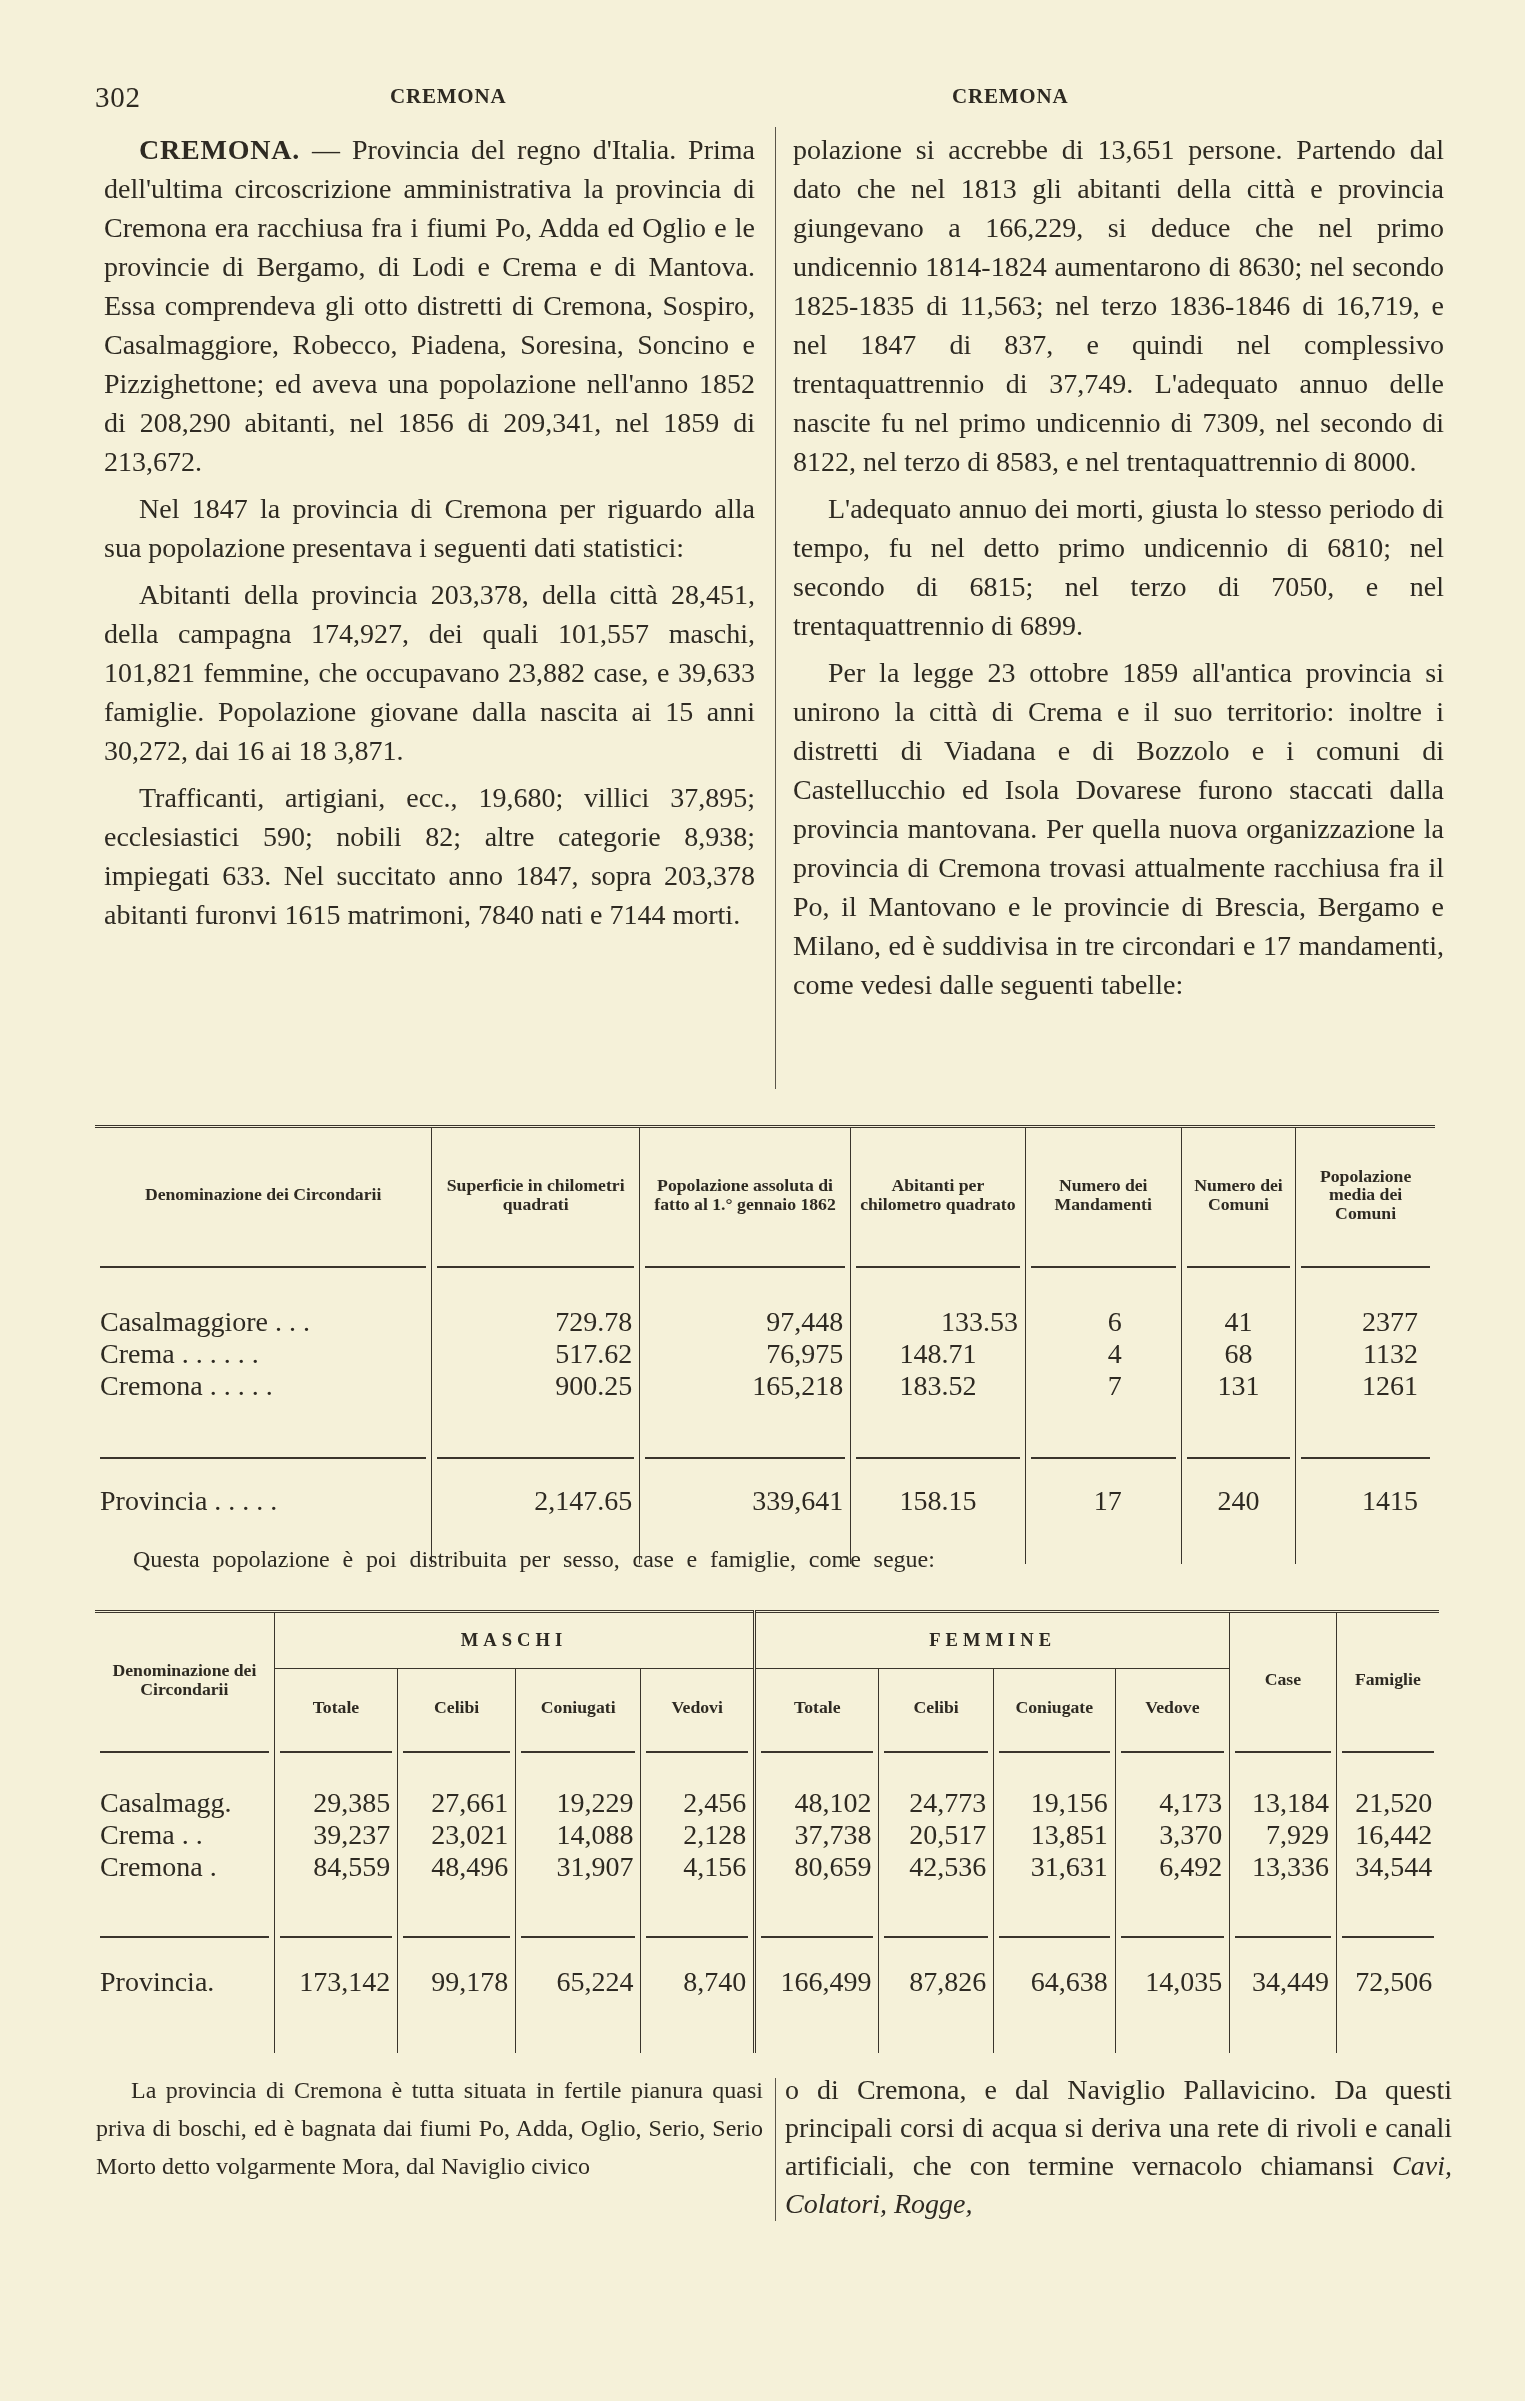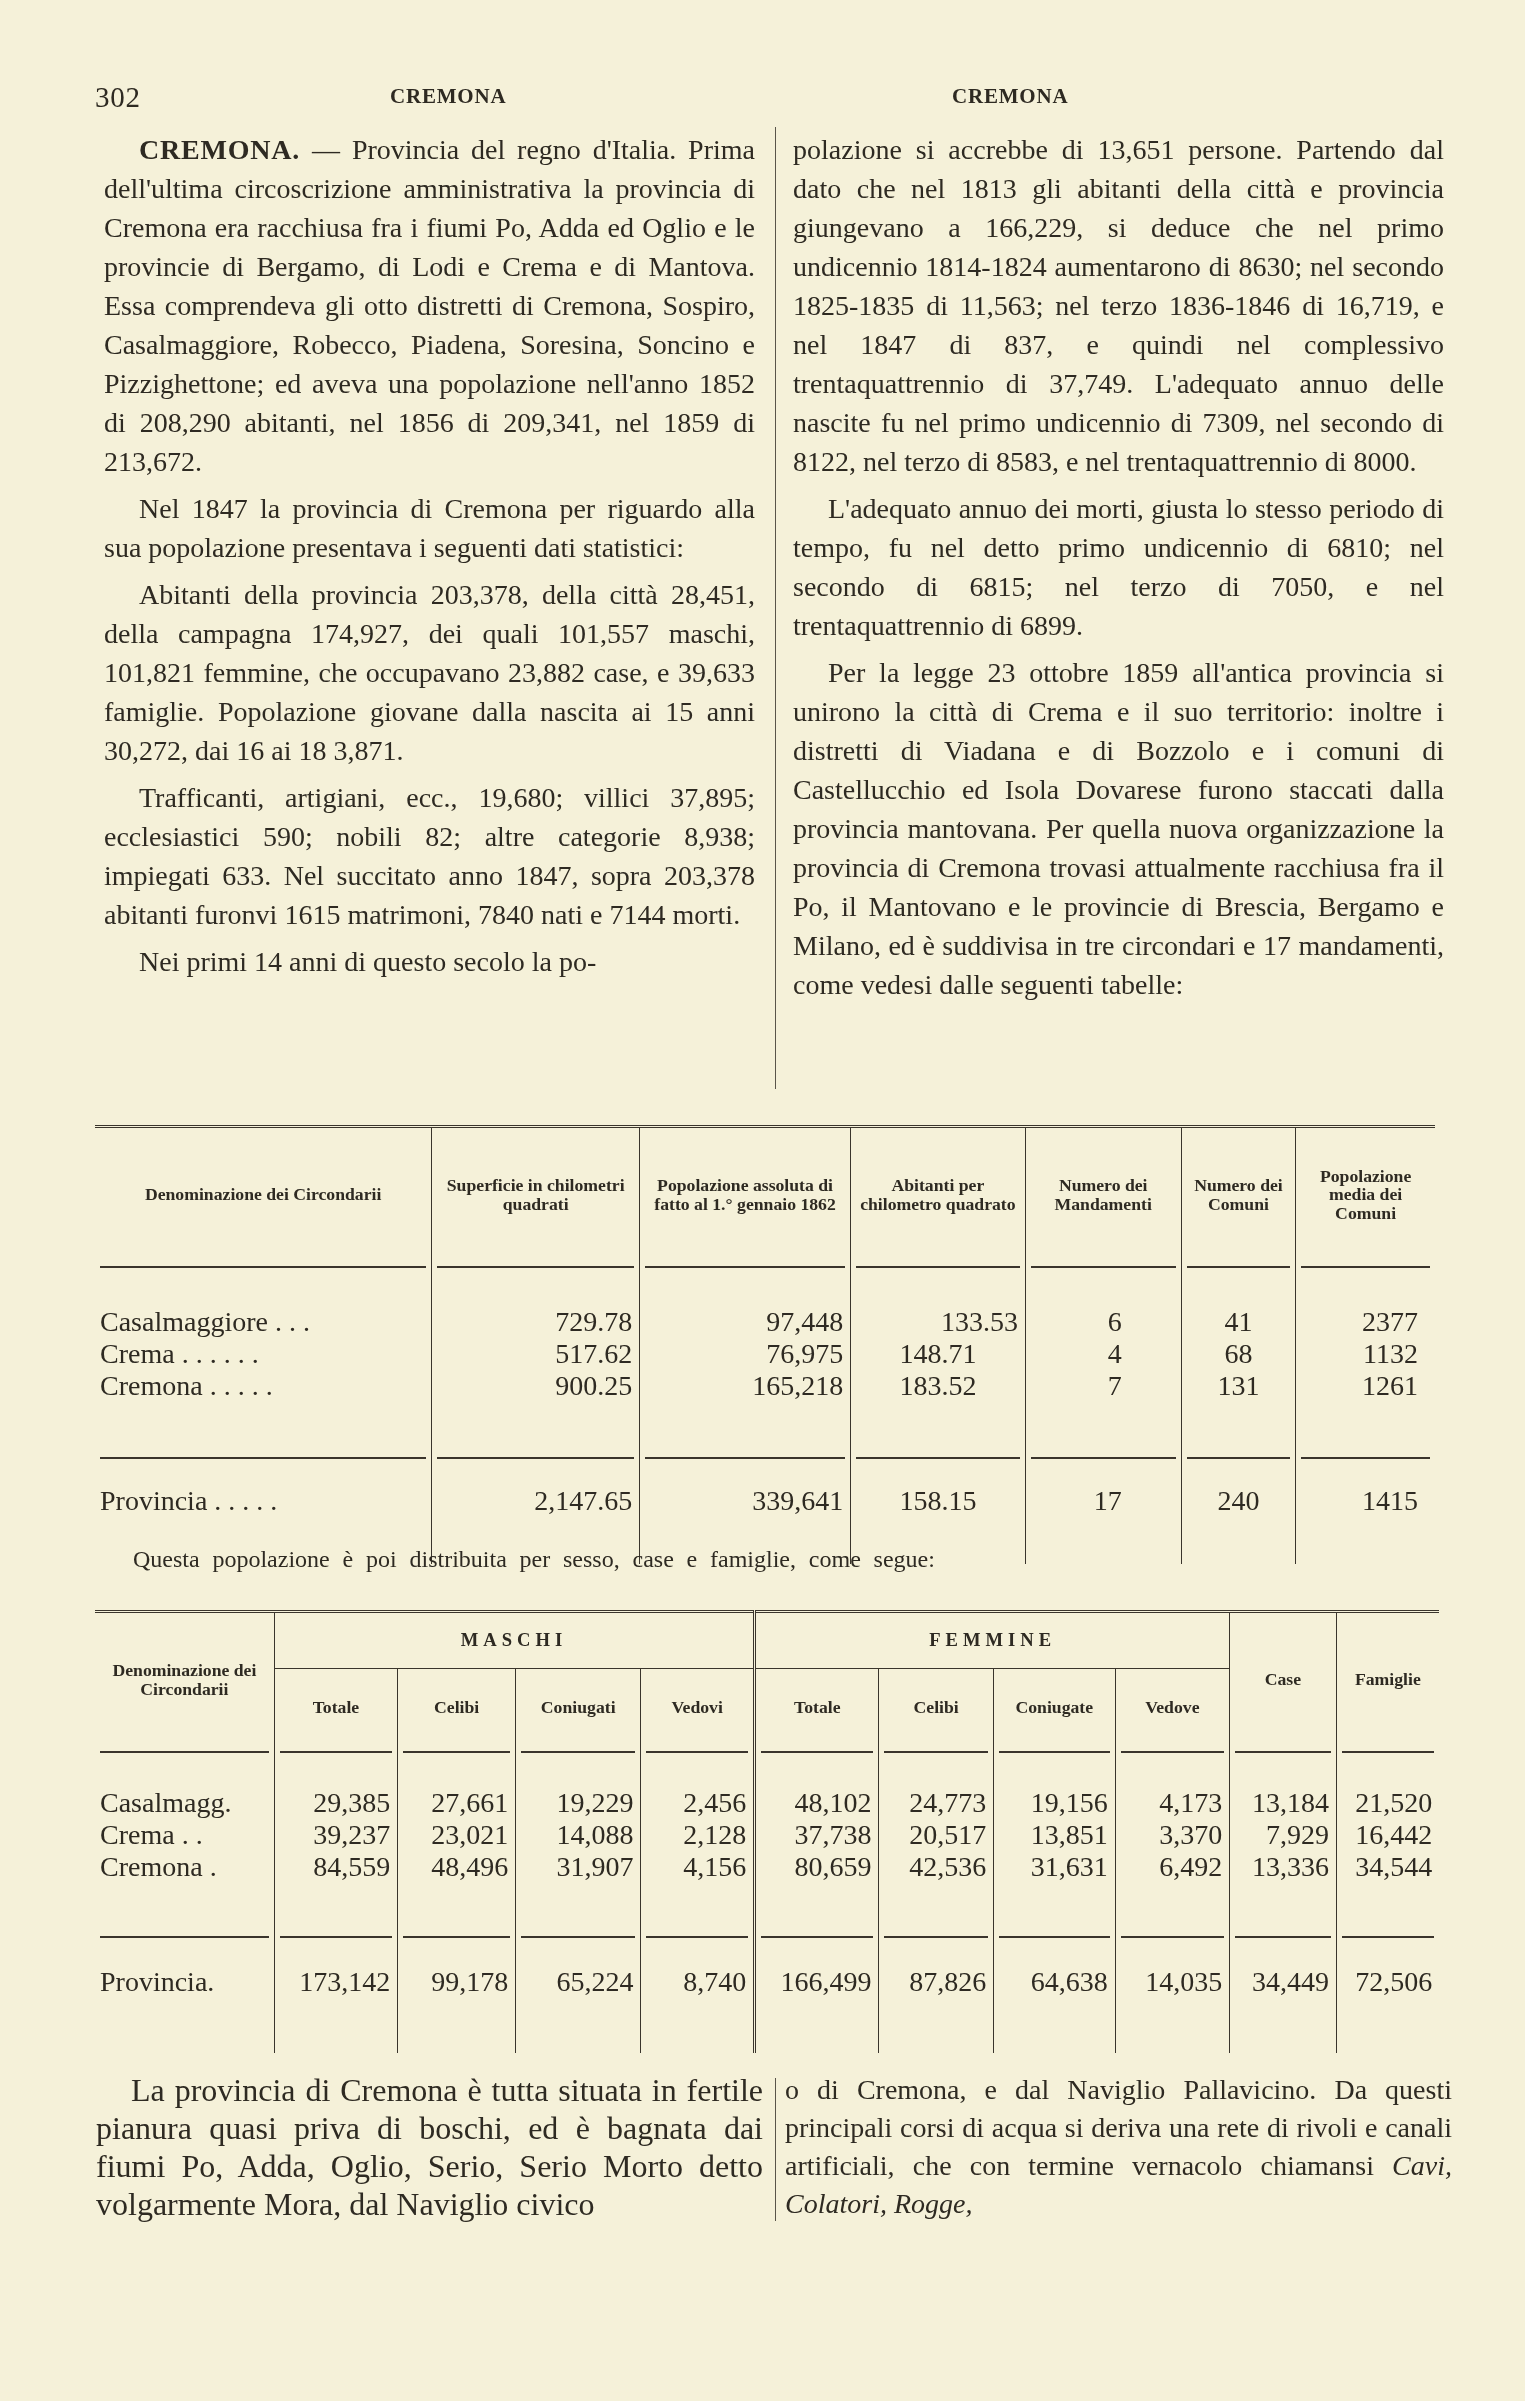--- a/index.html
+++ b/index.html
@@ -17,21 +17,21 @@
   .rh-left { left:390px; }
   .rh-right { left:952px; }
   .col { position:absolute; font-family:"Liberation Serif", serif; font-size:28px; line-height:39px; text-align:justify; }
   .col p { margin:8px; }
   .col p.ind { text-indent:35px; }
   .colL { left:96px; top:122px; width:667px; }
   .colR { left:785px; top:122px; width:667px; }
   .vrule { position:absolute; left:775px; width:0.8px; background:#5a554a; }
   b.hw { font-weight:bold; letter-spacing:0.8px; }
   .lead { position:absolute; left:133px; top:1546px; font-family:"Liberation Serif", serif; font-size:24px; word-spacing:6.8px; }
-  .bottomL { position:absolute; left:96px; top:2071px; width:667px; font-family:"Liberation Serif", serif; font-size:32px; line-height:38px; text-align:justify; }
+  .bottomL { position:absolute; left:96px; top:2071px; width:667px; font-family:"Liberation Serif", serif; font-size:24px; line-height:38px; text-align:justify; }
   .bottomR { position:absolute; left:785px; top:2071px; width:667px; font-family:"Liberation Serif", serif; font-size:28px; line-height:38px; text-align:justify; }
   .bottomL p, .bottomR p { margin:0; }
   em { font-style:italic; }
 
   
   table { border-collapse:collapse; position:absolute; font-family:"Liberation Serif", serif; }
   .t1 { left:95px; top:1125px; width:1340px; }
   .t2 { left:95px; top:1610px; width:1344px; }
   .dbl { border-top:3.4px double #3a352c; }
   th { font-size:17.7px; font-weight:bold; line-height:18.6px; vertical-align:middle; text-align:center; padding:0 3.4px; }
@@ -51,21 +51,20 @@
   <div class="runhead rh-left">CREMONA</div>
   <div class="runhead rh-right">CREMONA</div>
 
   <div class="vrule" style="top:127px;height:962px;"></div>
 
   <div class="col colL">
     <p class="ind"><b class="hw">CREMONA.</b><span> — Provincia del regno d'Italia. Prima dell'ultima circoscrizione amministrativa la provincia di Cremona era racchiusa fra i fiumi Po, Adda ed Oglio e le provincie di Bergamo, di Lodi e Crema e di Mantova. Essa comprendeva gli otto distretti di Cremona, Sospiro, Casalmaggiore, Robecco, Piadena, Soresina, Soncino e Pizzighettone; ed aveva una popolazione nell'anno 1852 di 208,290 abitanti, nel 1856 di 209,341, nel 1859 di 213,672.</span></p>
     <p class="ind">Nel 1847 la provincia di Cremona per riguardo alla sua popolazione presentava i seguenti dati statistici:</p>
     <p class="ind">Abitanti della provincia 203,378, della città 28,451, della campagna 174,927, dei quali 101,557 maschi, 101,821 femmine, che occupavano 23,882 case, e 39,633 famiglie. Popolazione giovane dalla nascita ai 15 anni 30,272, dai 16 ai 18 3,871.</p>
     <p class="ind">Trafficanti, artigiani, ecc., 19,680; villici 37,895; ecclesiastici 590; nobili 82; altre categorie 8,938; impiegati 633. Nel succitato anno 1847, sopra 203,378 abitanti furonvi 1615 matrimoni, 7840 nati e 7144 morti.</p>
-    <p class="ind">Nei primi 14 anni di questo secolo la po-</p>
   </div>
 
   <div class="col colR">
     <p>polazione si accrebbe di 13,651 persone. Partendo dal dato che nel 1813 gli abitanti della città e provincia giungevano a 166,229, si deduce che nel primo undicennio 1814-1824 aumentarono di 8630; nel secondo 1825-1835 di 11,563; nel terzo 1836-1846 di 16,719, e nel 1847 di 837, e quindi nel complessivo trentaquattrennio di 37,749. L'adequato annuo delle nascite fu nel primo undicennio di 7309, nel secondo di 8122, nel terzo di 8583, e nel trentaquattrennio di 8000.</p>
     <p class="ind">L'adequato annuo dei morti, giusta lo stesso periodo di tempo, fu nel detto primo undicennio di 6810; nel secondo di 6815; nel terzo di 7050, e nel trentaquattrennio di 6899.</p>
     <p class="ind">Per la legge 23 ottobre 1859 all'antica provincia si unirono la città di Crema e il suo territorio: inoltre i distretti di Viadana e di Bozzolo e i comuni di Castellucchio ed Isola Dovarese furono staccati dalla provincia mantovana. Per quella nuova organizzazione la provincia di Cremona trovasi attualmente racchiusa fra il Po, il Mantovano e le provincie di Brescia, Bergamo e Milano, ed è suddivisa in tre circondari e 17 mandamenti, come vedesi dalle seguenti tabelle:</p>
   </div>
 
   <table class="t1 dbl">
     <tbody>

